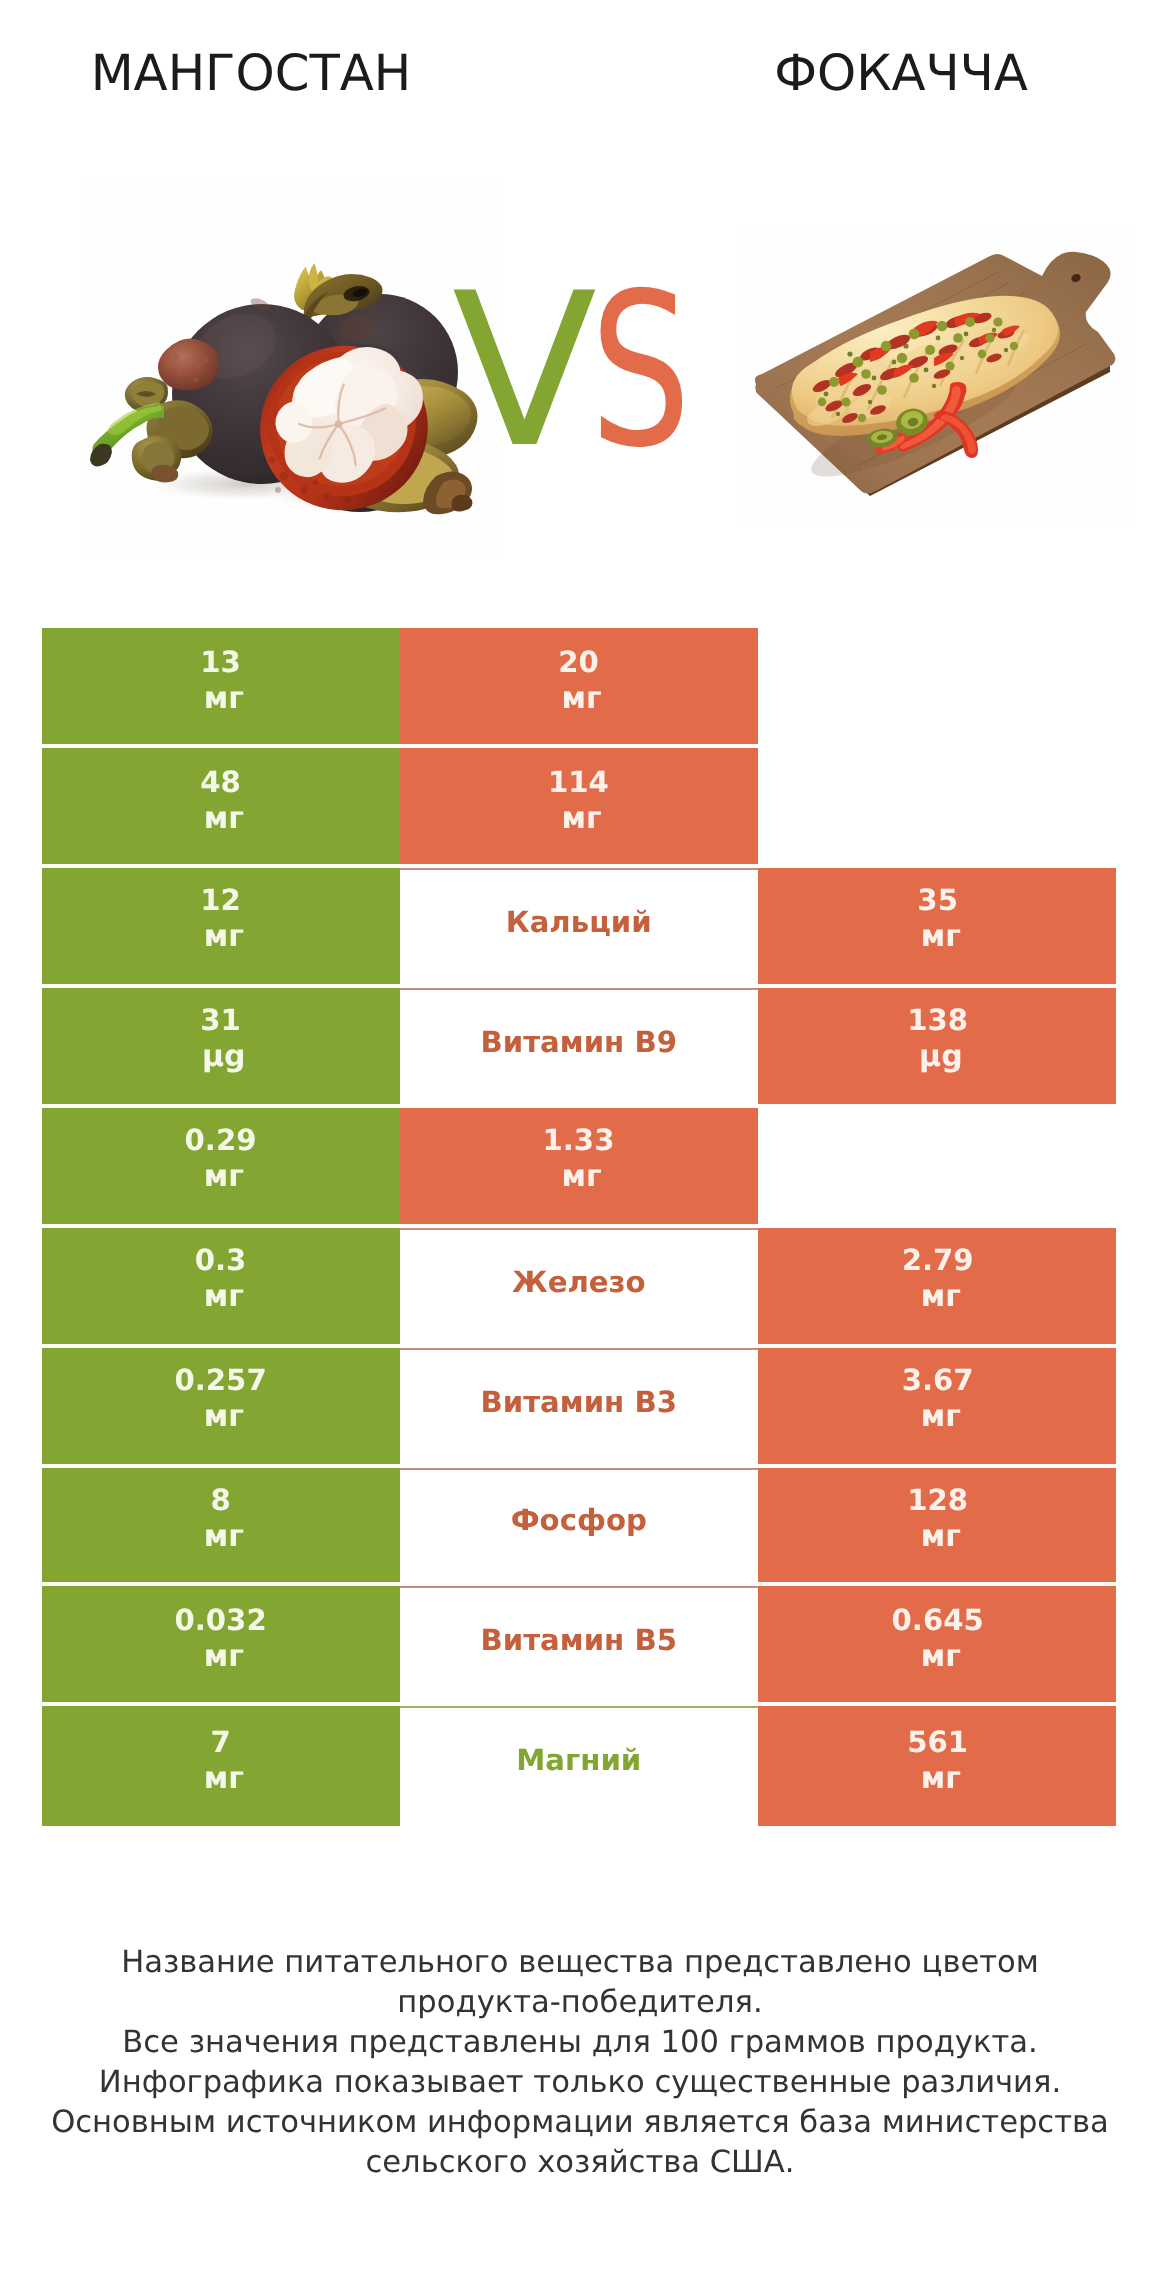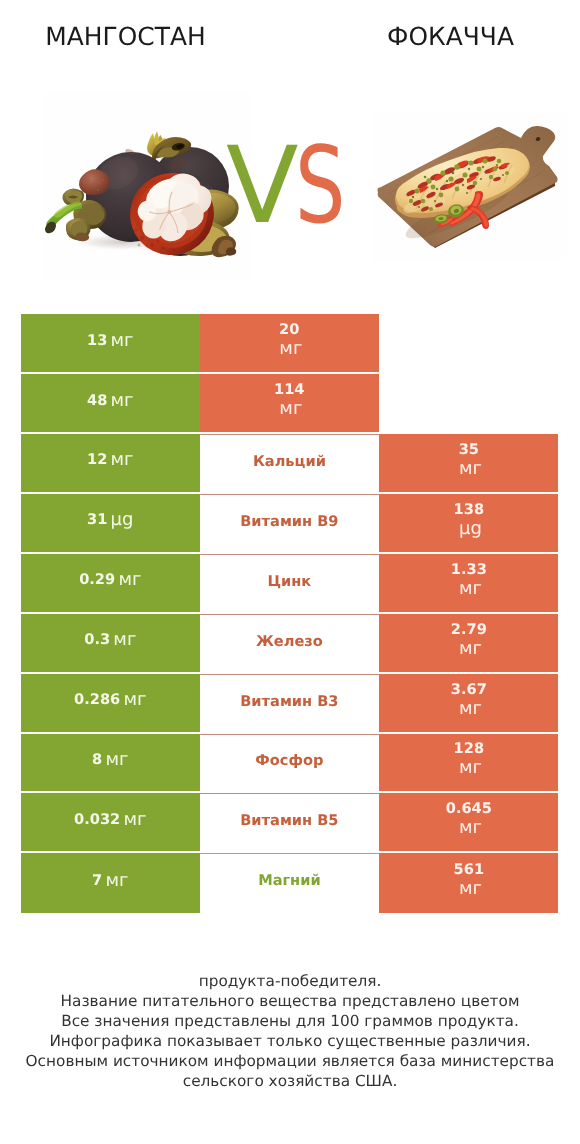--- a/index.html
+++ b/index.html
@@ -22,30 +22,30 @@
   .vs .v{position:absolute;left:226px;top:51px;color:#82a631;}
   .vs .s{position:absolute;left:295px;top:51px;color:#e26c4a;
          display:inline-block;transform:scaleX(.75);transform-origin:left top;}
 
   
   .tbl{position:absolute;left:21px;top:314.2px;width:537.5px;height:600px;}
   .row{display:flex;height:59.92px;box-sizing:border-box;}
   .cell{display:flex;align-items:center;justify-content:center;box-sizing:border-box;
         height:100%;padding-bottom:6px;}
   .c-left{width:178.6px;background:#82a631;color:#f5f8e9;
-          border-bottom:2px solid #fdfdf5;}
+          border-bottom:2px solid #fdfdf5;flex-direction:column;}
   .c-mid{width:179.6px;background:#fff;border-top:1px solid #c58b7c;
          font-weight:700;font-size:14.6px;color:#c4603c;letter-spacing:0px;}
   .c-right{width:179.3px;background:#e26c4a;color:#fdf1ec;
            border-bottom:2px solid #fffdf8;flex-direction:column;}
   .row:first-child .c-mid{border-top:none;}
   .row:last-child .c-left,.row:last-child .c-right{border-bottom:none;}
   .c-mid.green{border-top-color:#9cb263;color:#82a631;}
   .num{font-weight:700;font-size:14.6px;letter-spacing:0px;}
-  .unit{font-weight:400;font-size:18px;margin-left:3.2px;letter-spacing:0px;}
+  .unit{font-weight:700;font-size:15px;margin-left:3.2px;letter-spacing:0px;}
 
   
   .footer{position:absolute;left:0;top:971px;width:580px;text-align:center;
           font-size:15.3px;line-height:20px;color:#333333;}
 </style>
 </head>
 <body>
 
 <div class="page">
 
@@ -491,44 +491,41 @@
         <div class="cell c-right">
           <span class="num">138</span>
           <span class="unit">µg</span>
         </div>
       </div>
       <div class="row">
         <div class="cell c-left">
           <span class="num">0.29</span>
           <span class="unit">мг</span>
         </div>
-        <div class="cell c-mid">
-          <span>Цинк</span>
-        </div>
         <div class="cell c-right">
           <span class="num">1.33</span>
           <span class="unit">мг</span>
         </div>
       </div>
       <div class="row">
         <div class="cell c-left">
           <span class="num">0.3</span>
           <span class="unit">мг</span>
         </div>
         <div class="cell c-mid">
           <span>Железо</span>
         </div>
         <div class="cell c-right">
           <span class="num">2.79</span>
           <span class="unit">мг</span>
         </div>
       </div>
       <div class="row">
         <div class="cell c-left">
-          <span class="num">0.286</span>
+          <span class="num">0.257</span>
           <span class="unit">мг</span>
         </div>
         <div class="cell c-mid">
           <span>Витамин B3</span>
         </div>
         <div class="cell c-right">
           <span class="num">3.67</span>
           <span class="unit">мг</span>
         </div>
       </div>
@@ -567,20 +564,20 @@
           <span>Магний</span>
         </div>
         <div class="cell c-right">
           <span class="num">561</span>
           <span class="unit">мг</span>
         </div>
       </div>
     </div>
 
   <div class="footer" id="footer">
+      <div>Название питательного вещества представлено цветом</div>
       <div>продукта-победителя.</div>
-      <div>Название питательного вещества представлено цветом</div>
       <div>Все значения представлены для 100 граммов продукта.</div>
       <div>Инфографика показывает только существенные различия.</div>
       <div>Основным источником информации является база министерства</div>
       <div>сельского хозяйства США.</div>
     </div>
 </div>
 
 </body></html>

